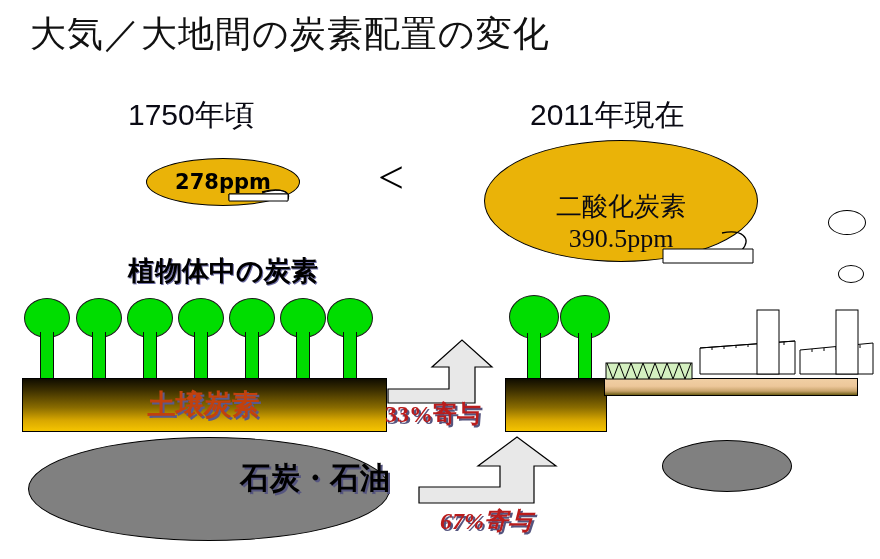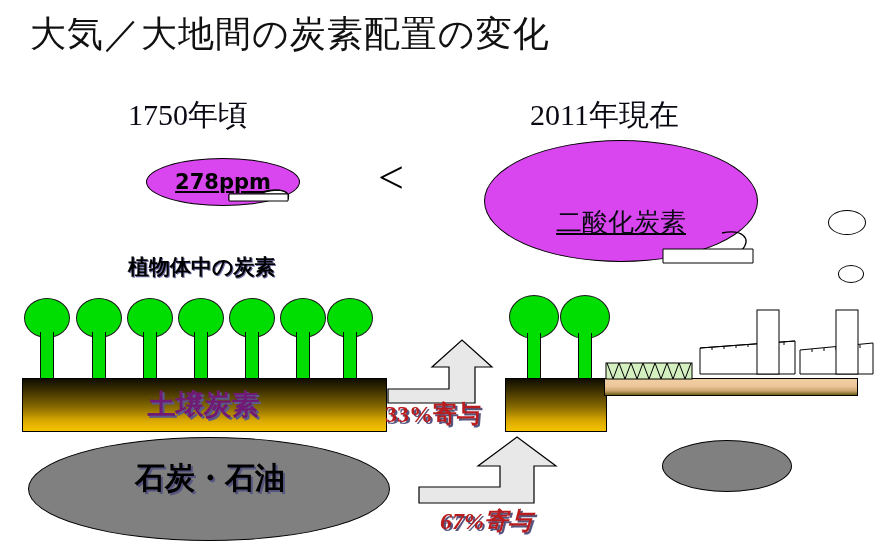--- a/index.html
+++ b/index.html
@@ -12,21 +12,21 @@
 
   .abs{position:absolute;}
 
   
   .title{
     left:30px;top:10px;
     font-family:"Liberation Serif","DejaVu Serif",serif;
     font-size:36px;color:#111;letter-spacing:1px;white-space:nowrap;
   }
   .year{
-    font-family:Liberation Serif, serif;
+    font-family:Liberation Sans, sans-serif;
     font-size:30px;color:#0a0a14;white-space:nowrap;
   }
   .year-left{left:128px;top:95px;}
   .year-right{left:530px;top:95px;text-align:right;}
 
   .lt{
     left:378px;top:158px;
     font-family:"Liberation Serif","DejaVu Serif",serif;
     font-size:46px;color:#000;line-height:40px;
   }
@@ -38,47 +38,47 @@
   .bubble-text-serif{
     font-family:"Liberation Serif","DejaVu Serif",serif;
     font-size:26px;color:#0a0a14;white-space:nowrap;text-align:center;
     line-height:32px;
     margin-top:44px;
   }
 
   .label-plant{
     left:128px;top:253px;
     font-family:"DejaVu Sans","Liberation Sans",sans-serif;
-    font-weight:bold;font-size:21px;color:#000;white-space:nowrap;
+    font-weight:bold;font-size:27px;color:#000;white-space:nowrap;
     text-shadow:1px 1px 0 #6f6fa8;
   }
   .label-soil{
     left:22px;top:386px;width:363px;text-align:center;
     font-family:"DejaVu Sans","Liberation Sans",sans-serif;
-    font-weight:bold;font-size:28px;color:#701a75;
+    font-weight:bold;font-size:28px;color:#c2410c;
     text-shadow:2px 2px 0 #5a5a8c;
   }
   .label-coal{
-    left:30px;top:458px;width:360px;text-align:center;
+    left:30px;top:458px;width:360px;text-align:right;
     font-family:"DejaVu Sans","Liberation Sans",sans-serif;
     font-weight:bold;font-size:30px;color:#000;
     text-shadow:2px 2px 0 #55557f;
   }
   .label-pct{
     font-family:"Liberation Serif","DejaVu Serif",serif;
     font-weight:bold;font-size:24px;color:#b91c1c;white-space:nowrap;
     text-shadow:2px 2px 0 #55557f;
   }
   .pct33{left:385px;top:398px;}
   .pct67{left:440px;top:505px;font-style:italic;}
 
   
   .bubble{
-    border:1px solid #000;border-radius:50%;background:#d946ef;
-    display:flex;align-items:center;justify-content:center;text-decoration:underline;
+    border:1px solid #000;border-radius:50%;background:#eab308;
+    display:flex;align-items:center;justify-content:center;
   }
   .bubble-l{left:146px;top:158px;width:152px;height:46px;}
   .bubble-r{left:484px;top:140px;width:272px;height:120px;}
 
   
   .tree-crown{
     background:#00dd00;border:1px solid #1a1a1a;border-radius:50%;
   }
   .tree-trunk{background:#00dd00;border-left:1px solid #0b0b0b;border-right:1px solid #0b0b0b;}
 
@@ -111,20 +111,21 @@
 
   <div class="abs lt">&lt;</div>
 
   <div class="abs bubble bubble-l">
     <span class="bubble-text-bold">278ppm</span>
   </div>
 
   <div class="abs bubble bubble-r">
     <div class="bubble-text-serif">
       <div>二酸化炭素</div>
+      <div>390.5ppm</div>
     </div>
   </div>
 
   <svg class="svg-layer">
 
     <path d="M262,193 C278,188 292,190 288,199 L288,199 L288,194 L229,194 L229,200 L288,200 L288,199" fill="#ffffff" stroke="#000000" stroke-width="1"></path>
     <path d="M262,192 C280,187 294,192 286,201" fill="none" stroke="#000000" stroke-width="1.3"></path>
     <path d="M229,194 L288,194 L288,201 L229,201 Z" fill="#ffffff" stroke="#000000" stroke-width="1"></path>
 
     <path d="M722,233 C742,229 752,238 742,250" fill="none" stroke="#000000" stroke-width="1.3"></path>

